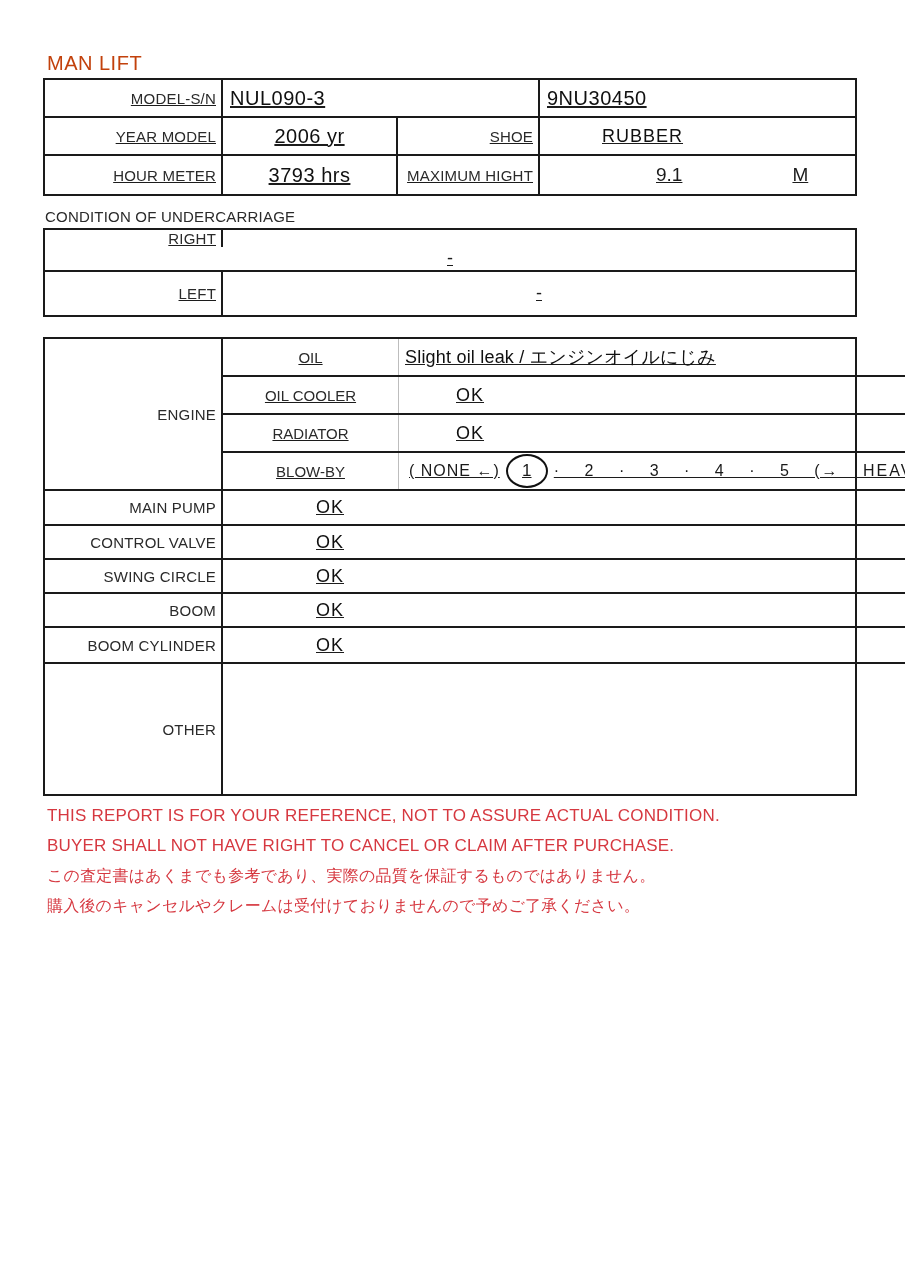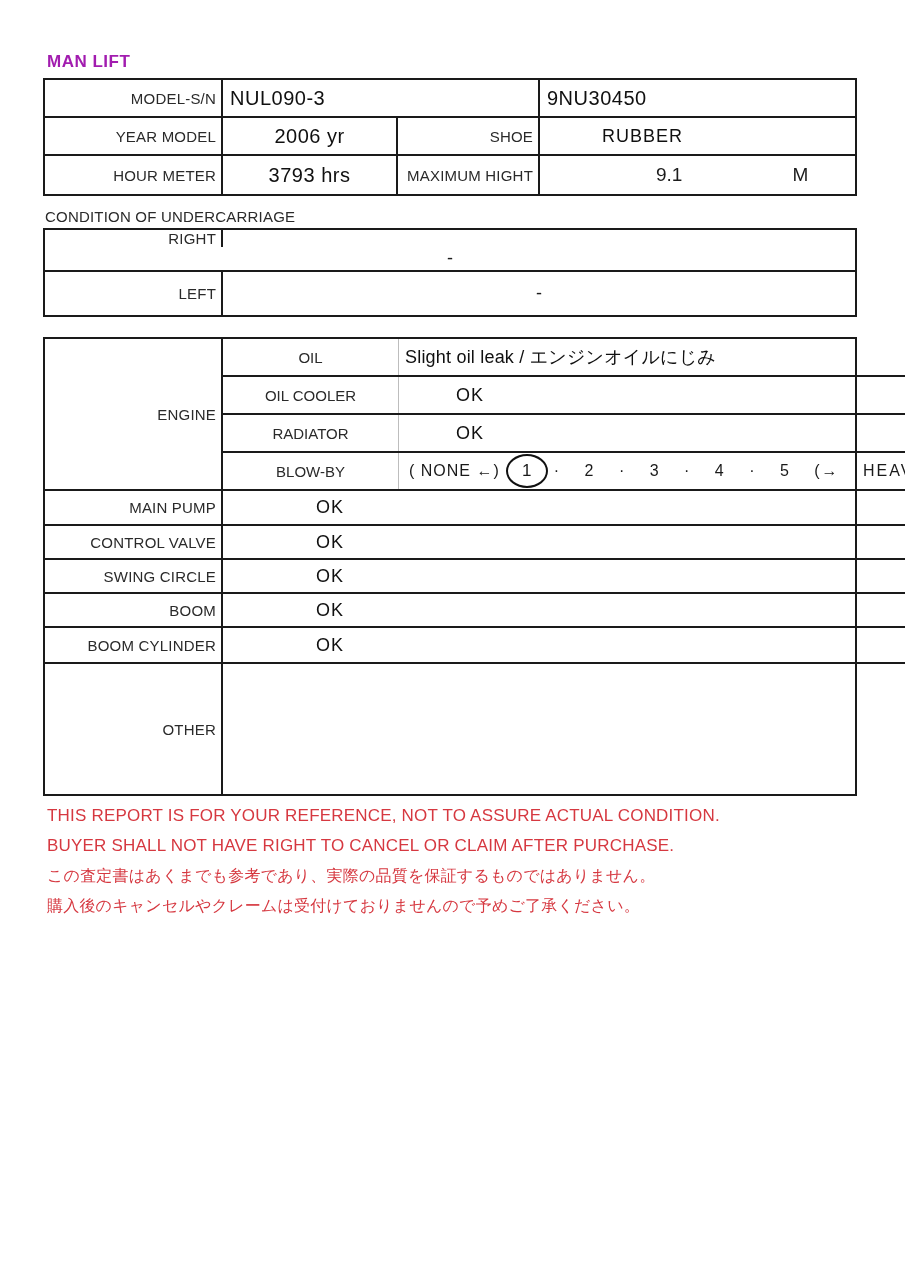--- a/index.html
+++ b/index.html
@@ -7,31 +7,31 @@
   .page {
     position:relative;
     width:905px; height:1280px;
     background:#ffffff;
     font-family:"Liberation Sans","DejaVu Sans",sans-serif;
     color:#1c1c1c;
     overflow:hidden;
   }
   .title {
     position:absolute; left:47px; top:52px;
-    font-size:17px; font-weight:bold; letter-spacing:0.5px; color:#a21caf;
+    font-size:20px; font-weight:normal; letter-spacing:0.5px; color:#c2410c;
   }
   .sec-heading {
     position:absolute; left:45px; top:208px;
     font-size:15px; color:#2a2a2a; letter-spacing:0.2px;
   }
   .tbl { position:absolute; border:2px solid #1a1a1a; background:#fff; }
   .t1 { left:43px; top:78px;  width:814px; }
   .t2 { left:43px; top:228px; width:814px; }
   .t3 { left:43px; top:337px; width:814px; }
-  .row { display:flex; border-bottom:2px solid #1a1a1a; }
+  .row { display:flex; border-bottom:2px solid #1a1a1a;text-decoration:underline; }
   .row:last-child { border-bottom:none; }
   .cell { display:flex; align-items:center; overflow:hidden; }
   .bR  { border-right:2px solid #1a1a1a; }
   .bRl { border-right:1px solid #bdbdbd; }
   .lab {
     justify-content:flex-end; padding-right:5px;
     font-size:15px; color:#2a2a2a; letter-spacing:0.2px; white-space:nowrap;
   }
   .w178 { width:178px; flex:none; }
   .w317 { width:317px; flex:none; }

